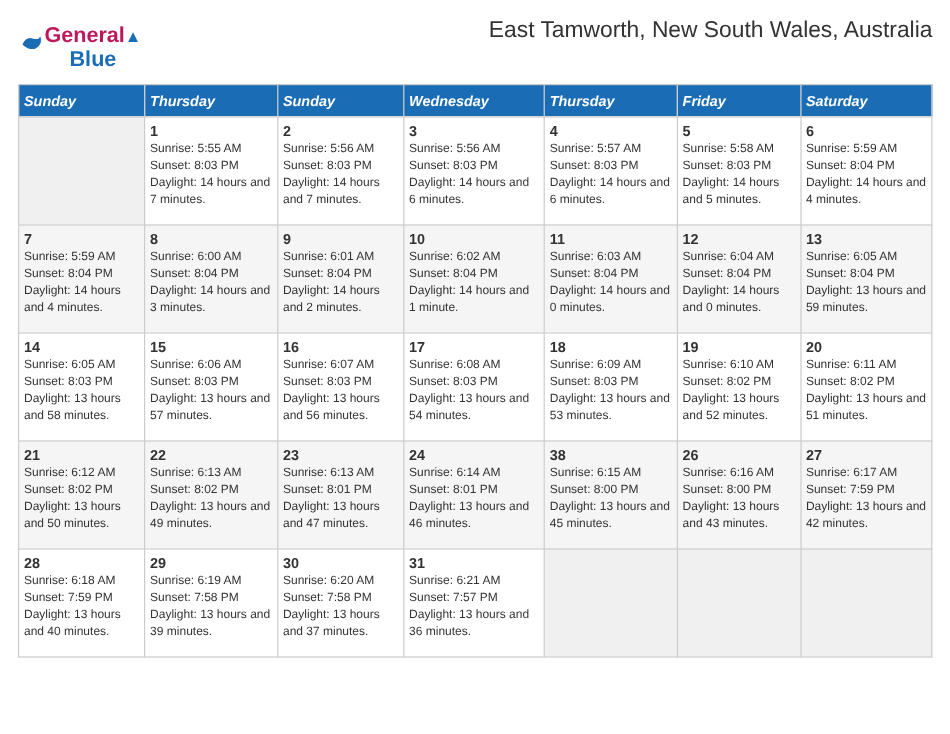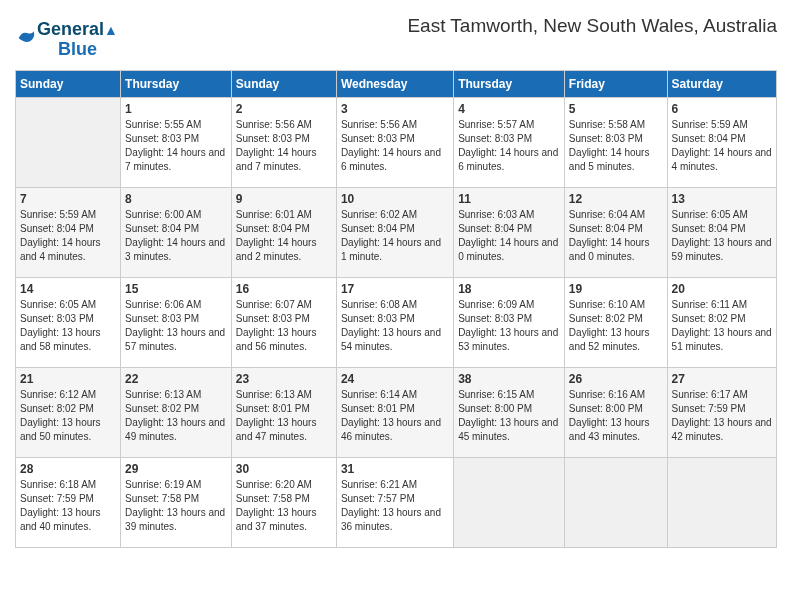--- a/index.html
+++ b/index.html
@@ -21,21 +21,21 @@
       align-items: center;
       margin-top: 5px;
     }
     .logo-text {
       font-size: 18px;
       font-weight: bold;
       color: #333;
       line-height: 1.1;
     }
     .logo-text span {
-      color: #0c4a6e;
+      color: #be185d;
     }
     .logo-icon {
       width: 20px;
       height: 20px;
       margin-left: 2px;
     }
     .title-block {
       text-align: right;
     }
     .title-block h1 {
@@ -54,20 +54,21 @@
       font-size: 11px;
     }
     thead tr th {
       background-color: #1a6db5;
       color: #fff;
       padding: 6px 4px;
       text-align: left;
       font-size: 12px;
       font-weight: bold;
       border: 1px solid #ccc;
+      font-style: italic;
     }
     tbody tr td {
       border: 1px solid #ccc;
       padding: 4px;
       vertical-align: top;
       min-height: 80px;
       height: 90px;
     }
     tbody tr:nth-child(even) td {
       background-color: #f5f5f5;

